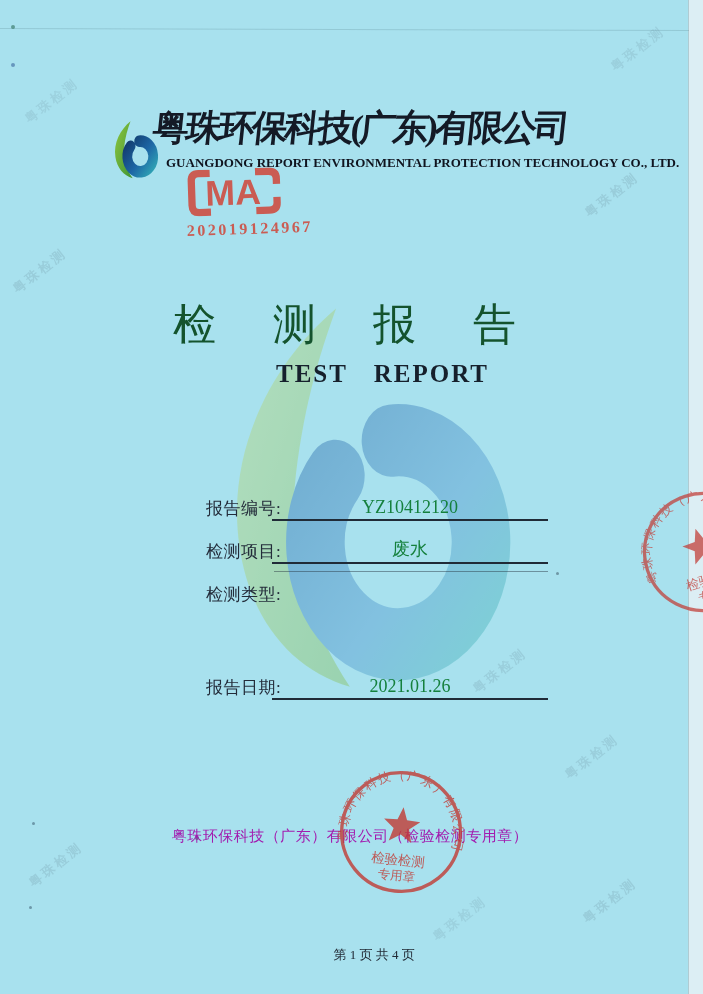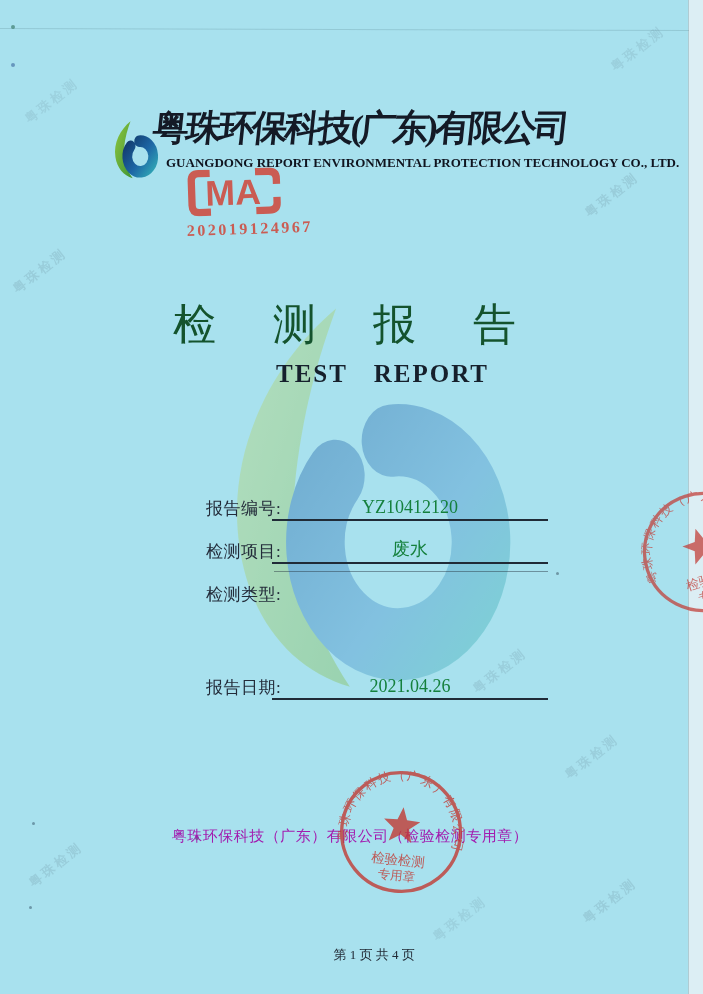--- a/index.html
+++ b/index.html
@@ -153,21 +153,21 @@
   <div class="row" style="top:538px">
     <span class="lbl">检测项目:</span>
     <span class="val">废水</span>
   </div>
   <div class="ghost-line"></div>
   <div class="row" style="top:581px">
     <span class="lbl">检测类型:</span>
   </div>
   <div class="row" style="top:674px">
     <span class="lbl">报告日期:</span>
-    <span class="val">2021.04.26</span>
+    <span class="val">2021.01.26</span>
   </div>
 
   <div class="stamp" style="left:637px;top:486px;width:132px;height:132px;transform:rotate(-18deg);opacity:.72">
     <svg width="132" height="132" viewBox="0 0 140 140">
       <circle cx="70" cy="70" r="62" fill="none" stroke="#c23b35" stroke-width="3.5"></circle>
       <defs>
           <path id="arcR" d="M 16 86 A 56 56 0 1 1 124 86" fill="none"></path>
         </defs>
       <text font-size="13" fill="#c23b35" letter-spacing="1.5" font-family="Liberation Serif, serif">
         <textPath href="#arcR" startOffset="50%" text-anchor="middle">粤珠环保科技（广东）有限公司</textPath>

